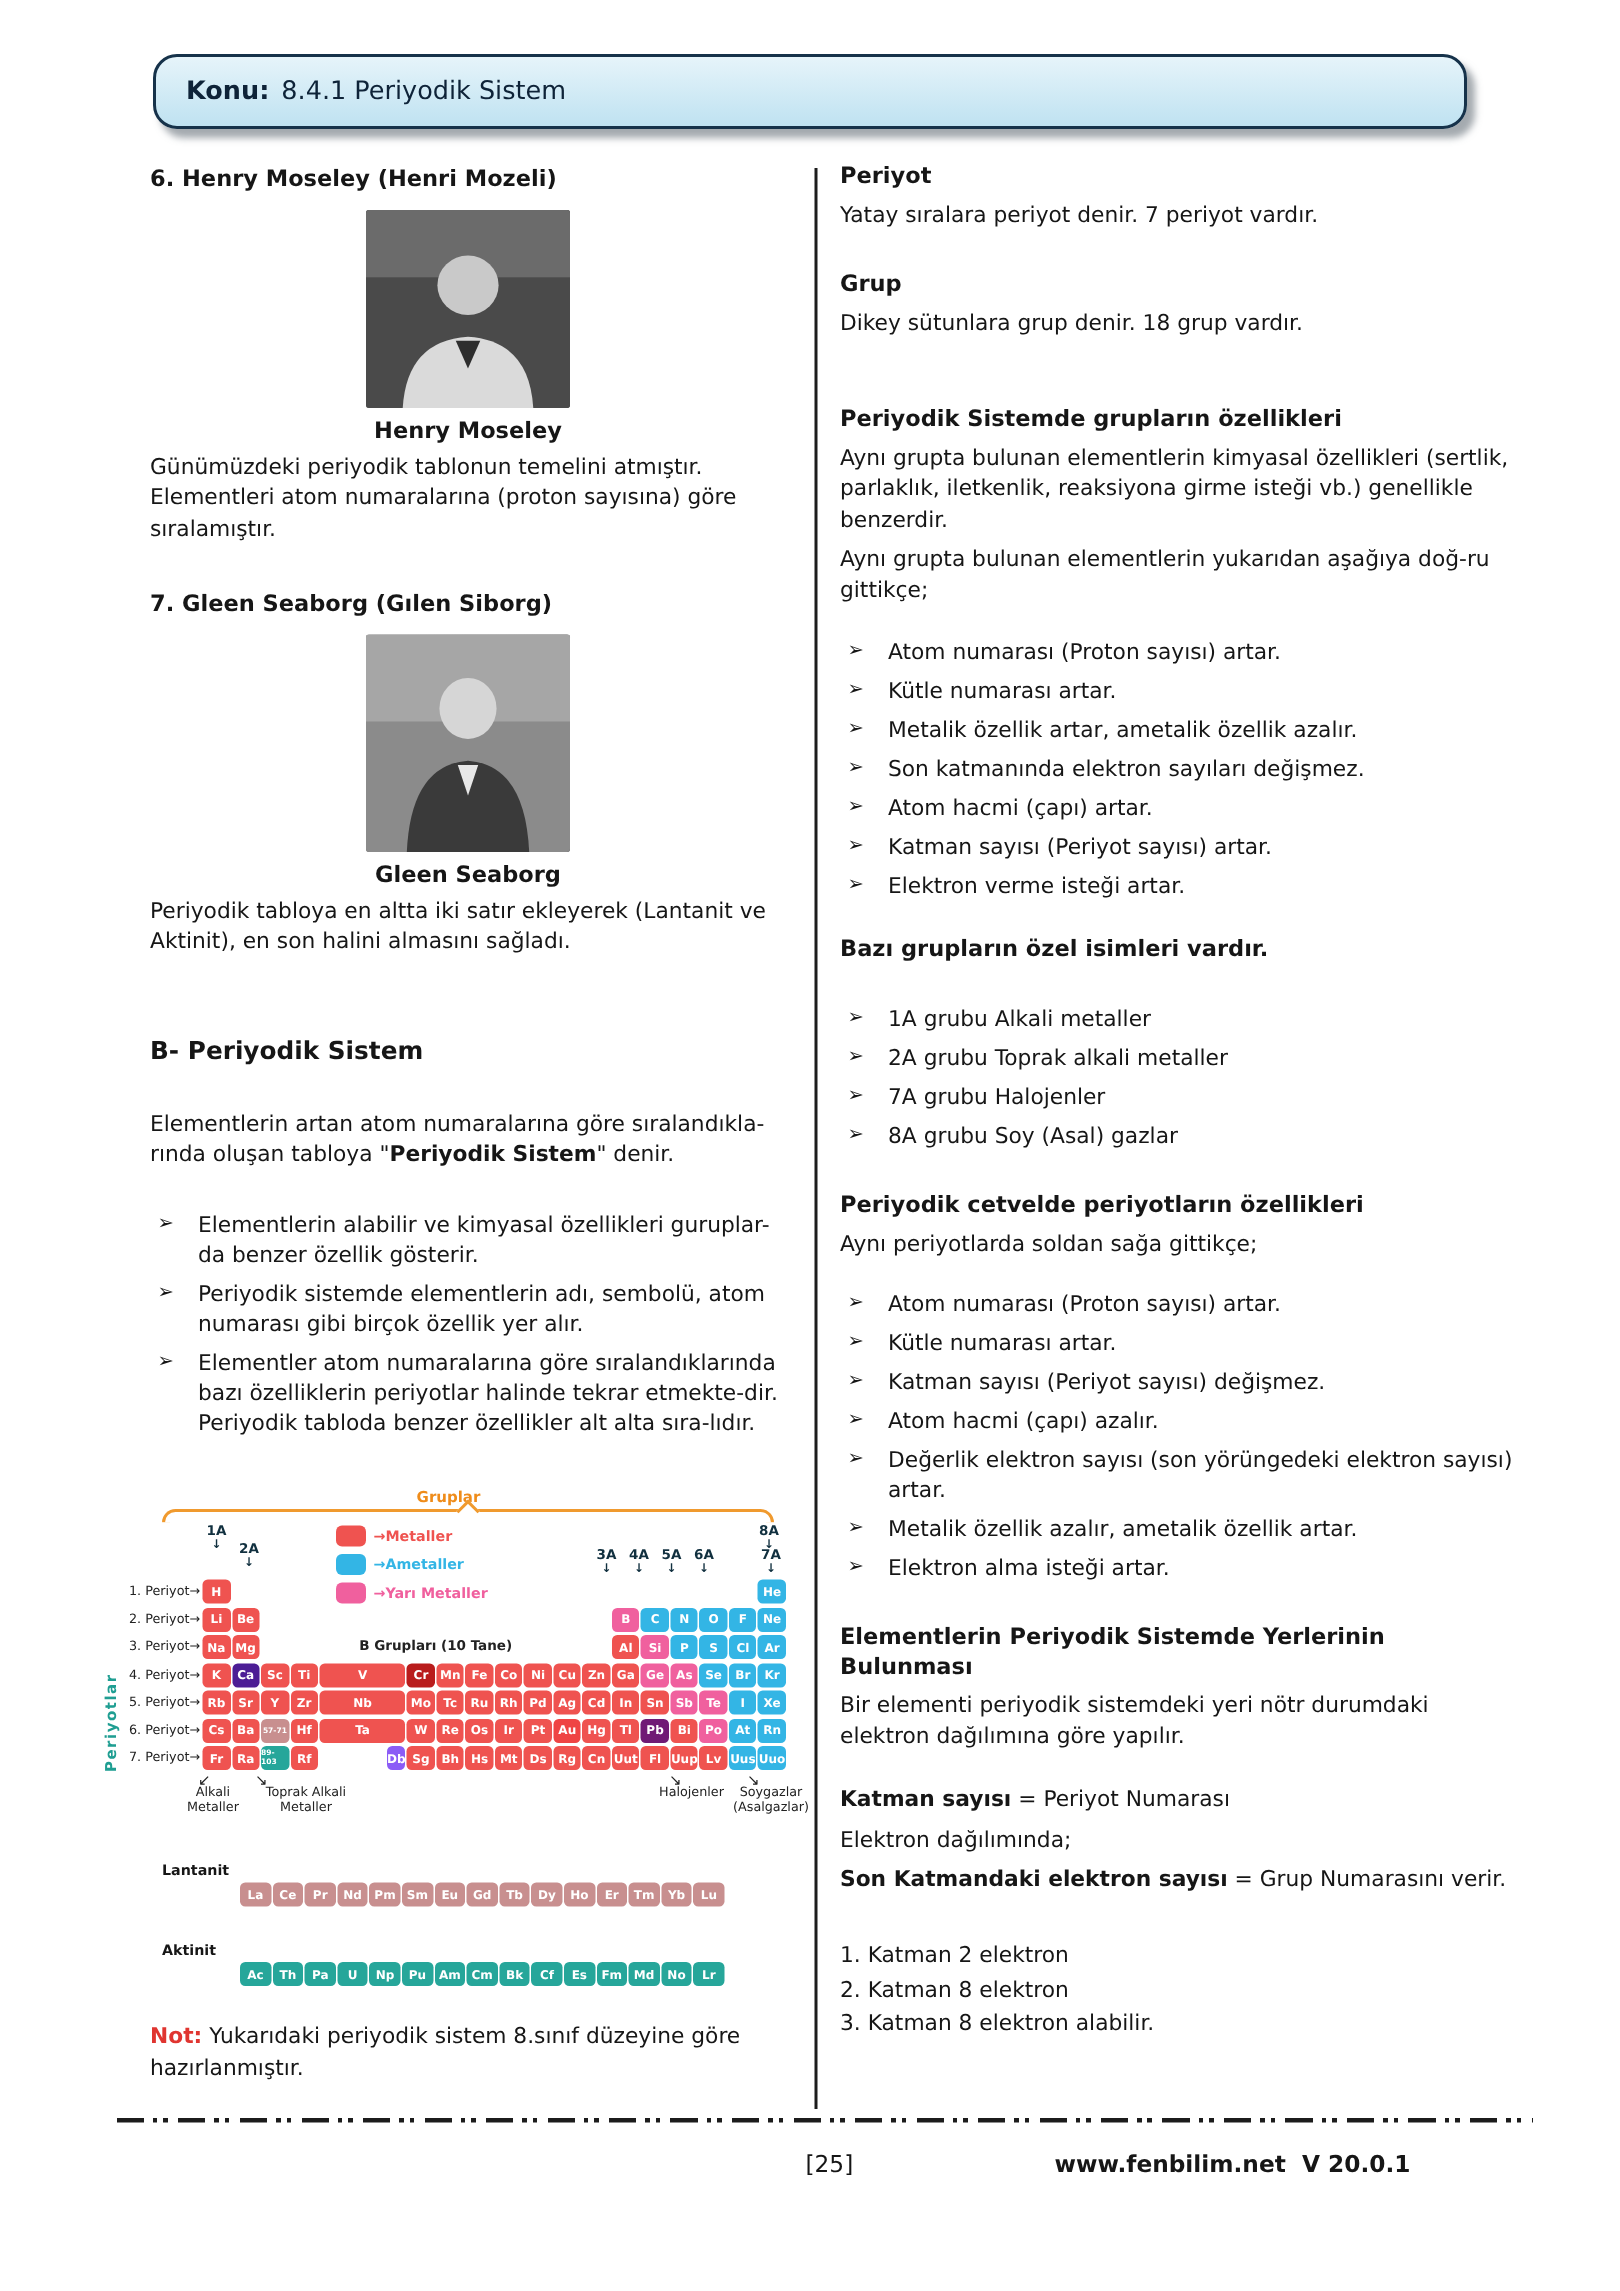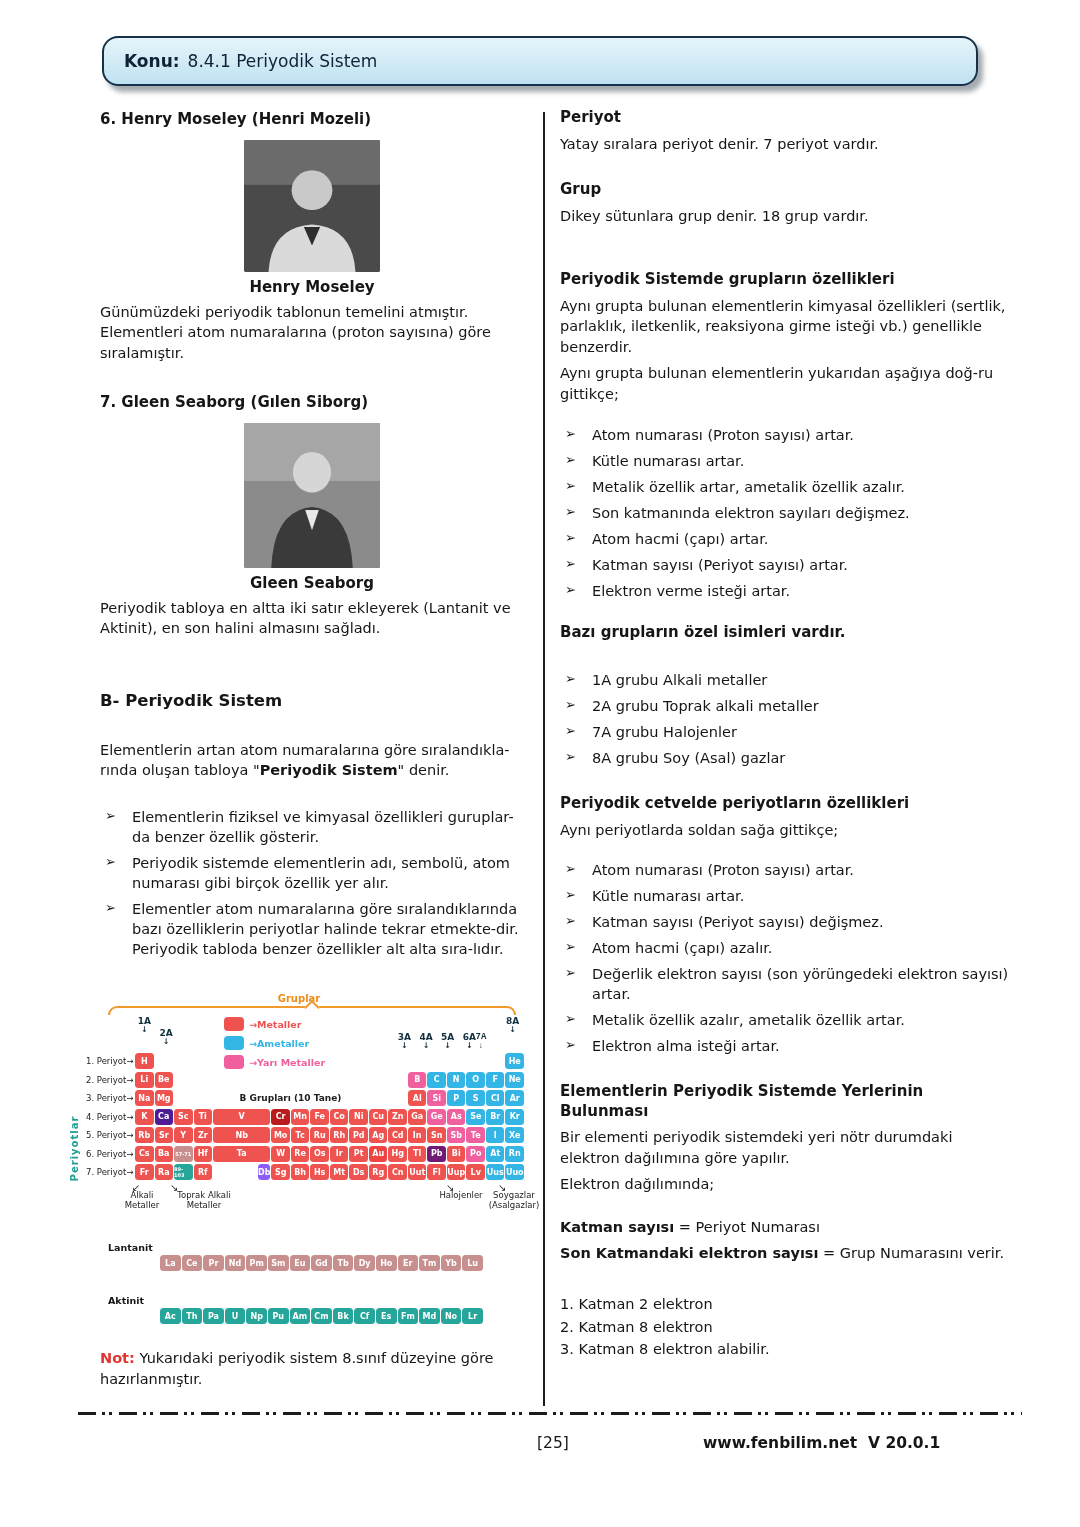--- a/index.html
+++ b/index.html
@@ -105,21 +105,21 @@
     </svg>
   </div>
   <div class="caption">Gleen Seaborg</div>
   <p class="para">Periyodik tabloya en altta iki satır ekleyerek (Lantanit ve Aktinit), en son halini almasını sağladı.</p>
 
   <div class="h-big" style="margin-top:52px">B- Periyodik Sistem</div>
 
   <p class="para" style="margin-top:30px"><span>Elementlerin artan atom numaralarına göre sıralandıkla-rında oluşan tabloya "</span><b>Periyodik Sistem</b><span>" denir.</span></p>
 
   <ul class="blist" style="margin-top:26px">
-      <li><span class="bm">➢</span><span class="bt">Elementlerin fiziksel ve kimyasal özellikleri guruplar-da benzer özellik gösterir.</span></li>
+      <li><span class="bm">➢</span><span class="bt">Elementlerin alabilir ve kimyasal özellikleri guruplar-da benzer özellik gösterir.</span></li>
       <li><span class="bm">➢</span><span class="bt">Periyodik sistemde elementlerin adı, sembolü, atom numarası gibi birçok özellik yer alır.</span></li>
       <li><span class="bm">➢</span><span class="bt">Elementler atom numaralarına göre sıralandıklarında bazı özelliklerin periyotlar halinde tekrar etmekte-dir. Periyodik tabloda benzer özellikler alt alta sıra-lıdır.</span></li>
     </ul>
 
   <div class="ptable">
     <div class="pt-gruplar">Gruplar</div>
     <div class="pt-brace"></div>
     <div class="pt-headers" id="pt-headers">
       <div class="pt-legend" id="pt-legend">
           <div class="pt-legend-item">
@@ -152,21 +152,21 @@
           <div class="ga">↓</div>
         </div>
         <div class="pt-ghead" style="left: 373.667px; top: 18px;">
           <div>5A</div>
           <div class="ga">↓</div>
         </div>
         <div class="pt-ghead" style="left: 395.333px; top: 18px;">
           <div>6A</div>
           <div class="ga">↓</div>
         </div>
-        <div class="pt-ghead" style="left: 407px; top: 18px; font-family: Liberation Mono, monospace;">
+        <div class="pt-ghead" style="left: 440px; top: 18px;">
           <div>7A</div>
           <div class="ga">↓</div>
         </div>
         <div class="pt-ghead" style="left: 438.667px; top: 2px;">
           <div>8A</div>
           <div class="ga">↓</div>
         </div>
       </div>
     <span class="pt-periyotlar">Periyotlar</span>
     <div class="pt-grid" id="pt-grid">
@@ -374,22 +374,22 @@
         <li><span class="bm">➢</span><span class="bt">Atom hacmi (çapı) azalır.</span></li>
         <li><span class="bm">➢</span><span class="bt">Değerlik elektron sayısı (son yörüngedeki elektron sayısı) artar.</span></li>
         <li><span class="bm">➢</span><span class="bt">Metalik özellik azalır, ametalik özellik artar.</span></li>
         <li><span class="bm">➢</span><span class="bt">Elektron alma isteği artar.</span></li>
       </ul>
   </div>
 
   <div style="margin-top:26px">
     <div class="h-bold">Elementlerin Periyodik Sistemde Yerlerinin Bulunması</div>
     <p class="para">Bir elementi periyodik sistemdeki yeri nötr durumdaki elektron dağılımına göre yapılır.</p>
+    <p class="para" style="margin-top:22px"><b>Katman sayısı</b><span> = Periyot Numarası</span></p>
     <p class="para">Elektron dağılımında;</p>
-    <p class="para" style="margin-top:22px"><b>Katman sayısı</b><span> = Periyot Numarası</span></p>
     <p class="para"><b>Son Katmandaki elektron sayısı</b><span> = Grup Numarasını verir.</span></p>
   </div>
 
   <div style="margin-top:30px">
     <p class="para">1. Katman 2 elektron</p>
     <p class="para" style="margin-top:2px">2. Katman 8 elektron</p>
     <p class="para" style="margin-top:2px">3. Katman 8 elektron alabilir.</p>
   </div>
 </div>
 

